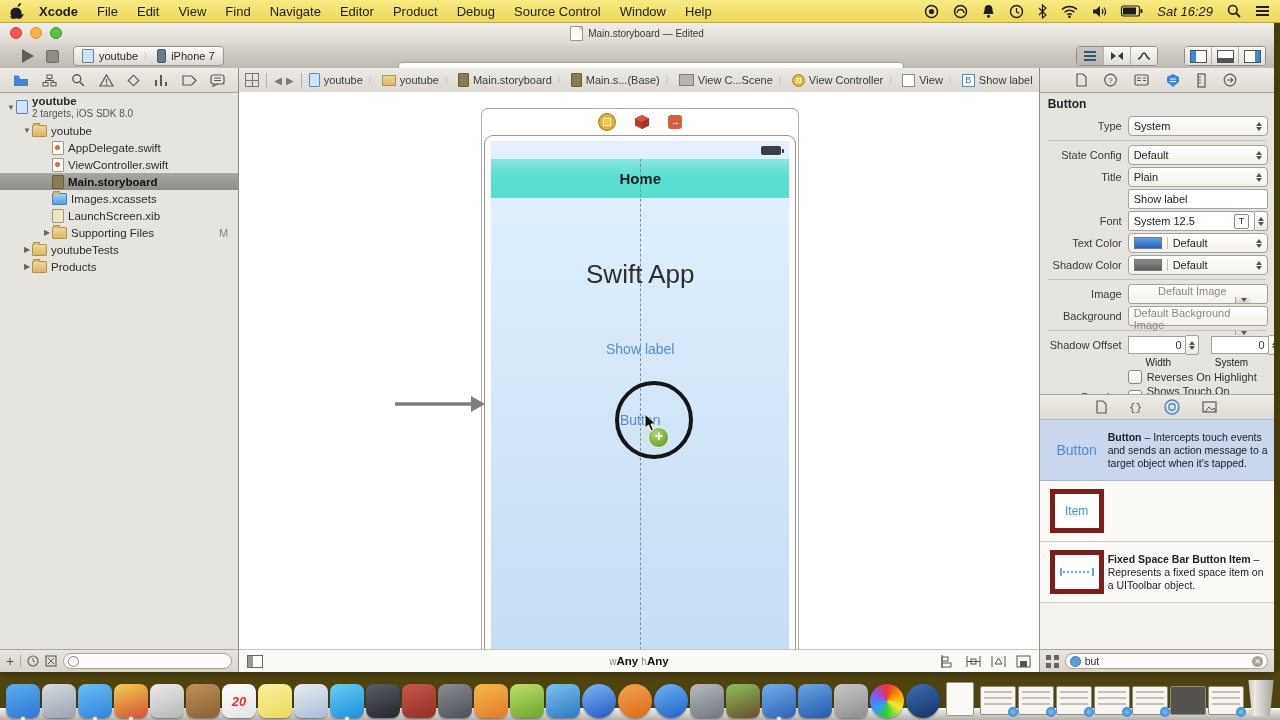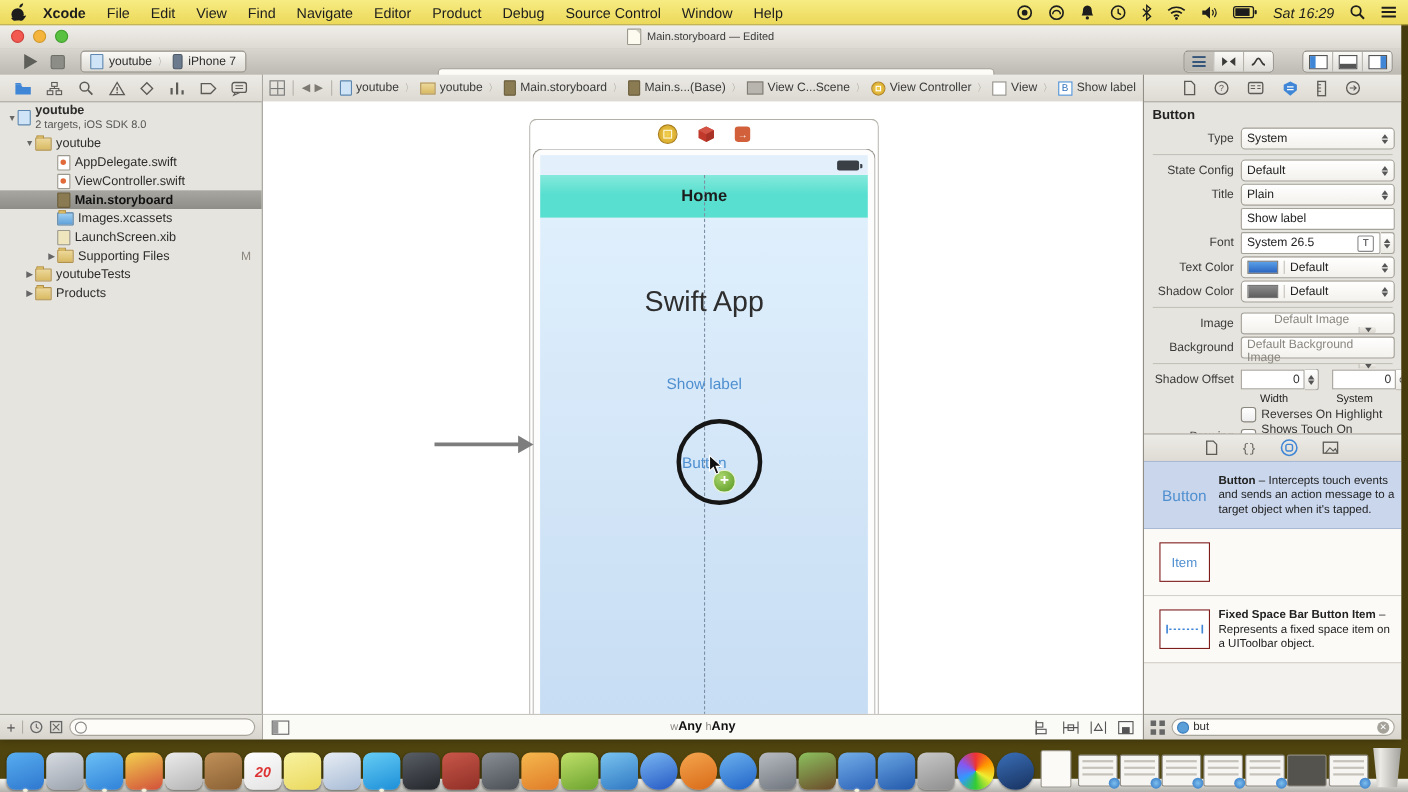--- a/index.html
+++ b/index.html
@@ -182,21 +182,21 @@
   .chkrow{min-height:15px;margin:1px 6px 1px 0;}
   .chk{width:12px;height:12px;border:1px solid #8a877f;border-radius:3px;background:linear-gradient(#fff,#eee);
     margin-right:5px;flex:none;font-size:9px;line-height:11px;text-align:center;color:#fff;}
   .libtabs{position:absolute;top:326px;left:0;right:0;height:24px;border-top:1px solid #aaa79f;border-bottom:1px solid #aaa79f;
     background:linear-gradient(#edebe6,#dedbd4);display:flex;align-items:center;justify-content:center;gap:22px;}
   .library{position:absolute;top:351px;bottom:22px;left:0;right:0;background:#f4f2ee;overflow:hidden;font-size:10.5px;}
   .libitem{display:flex;align-items:center;padding:6px 6px;border-bottom:1px solid #cfccc5;min-height:48px;background:#fbfaf7;}
   .libitem.sel{background:#c9d6ec;border-top:1px solid #a9b8d4;border-bottom:1px solid #a9b8d4;}
   .libprev{width:62px;flex:none;display:flex;align-items:center;justify-content:center;}
   .libprev .btxt{color:#4f8fd0;font-size:14px;}
-  .libbox{width:44px;height:34px;background:#fff;border:1px solid #7f1d1d;display:flex;align-items:center;justify-content:center;}
+  .libbox{width:44px;height:34px;background:#fff;border:5px solid #7f1d1d;display:flex;align-items:center;justify-content:center;}
   .libbox .btxt{font-size:12px;}
   .libdesc{flex:1;line-height:13px;color:#222;}
   .libdesc b{font-size:10.5px;}
   .utilbottom{position:absolute;bottom:0;left:0;right:0;height:22px;border-top:1px solid #aaa79f;
     background:linear-gradient(#e8e6e0,#d8d5ce);display:flex;align-items:center;gap:6px;padding:0 6px;}
   .gridico{width:13px;height:13px;flex:none;background:
     linear-gradient(#666,#666) 0 0/5px 5px no-repeat,linear-gradient(#666,#666) 8px 0/5px 5px no-repeat,
     linear-gradient(#666,#666) 0 8px/5px 5px no-repeat,linear-gradient(#666,#666) 8px 8px/5px 5px no-repeat;}
   .clearx{margin-left:auto;width:11px;height:11px;border-radius:50%;background:#a5a29a;color:#fff;
     font-size:8px;line-height:11px;text-align:center;flex:none;}
@@ -646,21 +646,21 @@
             <span class="ictrl">
                 <span class="tfield">
                   <span>Show label</span>
                 </span>
               </span>
           </div>
           <div class="irow">
             <span class="ilabel">Font</span>
             <span class="ictrl">
               <span class="tfield">
-                  <span>System 26.5</span>
+                  <span>System 12.5</span>
                   <span class="t-ico">T</span>
                 </span>
               <span class="stepbox">
                   <i class="tri-u"></i>
                   <i class="tri-d"></i>
                 </span>
             </span>
           </div>
           <div class="irow">
             <span class="ilabel">Text Color</span>

